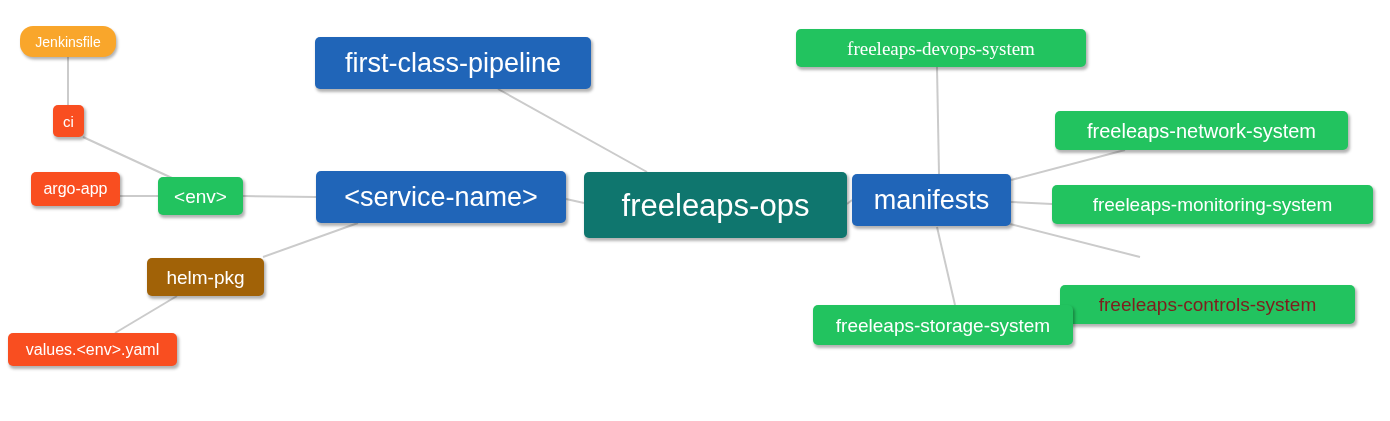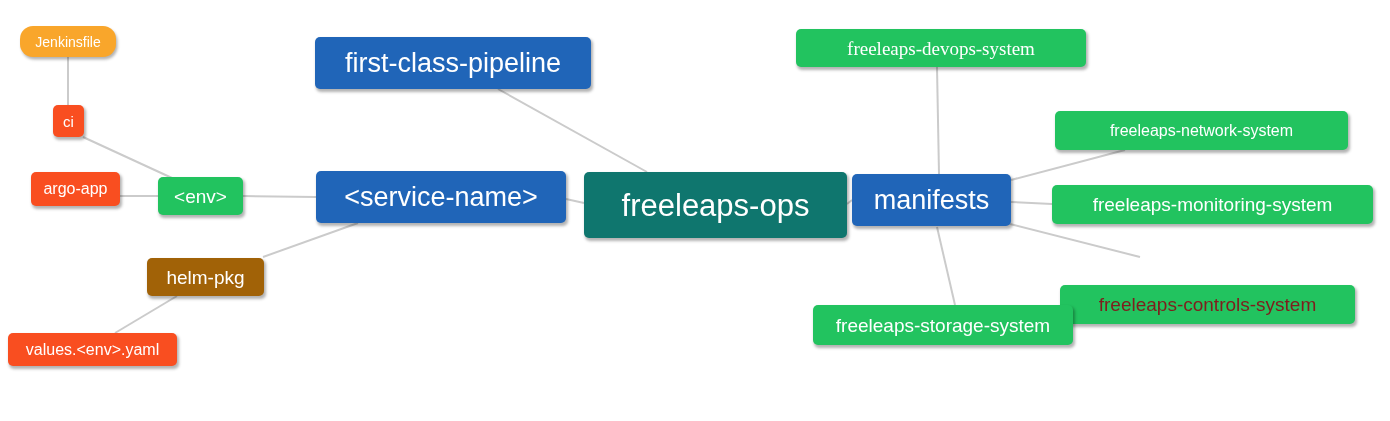--- a/index.html
+++ b/index.html
@@ -64,17 +64,17 @@
     <div class="node" style="left: 53px; top: 105px; width: 31px; height: 32px; font-size: 15px; background: rgb(249, 78, 32); color: rgb(255, 255, 255);">ci</div>
     <div class="node" style="left: 31px; top: 172px; width: 89px; height: 34px; font-size: 16px; background: rgb(249, 78, 32); color: rgb(255, 255, 255);">argo-app</div>
     <div class="node" style="left: 158px; top: 177px; width: 85px; height: 38px; font-size: 19px; background: rgb(34, 195, 95); color: rgb(255, 255, 255);">&lt;env&gt;</div>
     <div class="node" style="left: 316px; top: 171px; width: 250px; height: 52px; font-size: 27px; background: rgb(32, 101, 184); color: rgb(255, 255, 255);">&lt;service-name&gt;</div>
     <div class="node" style="left: 147px; top: 258px; width: 117px; height: 38px; font-size: 19px; background: #a16207; color: rgb(255, 255, 255);">helm-pkg</div>
     <div class="node" style="left: 8px; top: 333px; width: 169px; height: 33px; font-size: 16px; background: rgb(249, 78, 32); color: rgb(255, 255, 255);">values.&lt;env&gt;.yaml</div>
     <div class="node" style="left: 315px; top: 37px; width: 276px; height: 52px; font-size: 27px; background: rgb(32, 101, 184); color: rgb(255, 255, 255);">first-class-pipeline</div>
     <div class="node" style="left: 584px; top: 172px; width: 263px; height: 66px; font-size: 31px; background: #0f766e; color: rgb(255, 255, 255);">freeleaps-ops</div>
     <div class="node" style="left: 852px; top: 174px; width: 159px; height: 52px; font-size: 27px; background: rgb(32, 101, 184); color: rgb(255, 255, 255);">manifests</div>
     <div class="node" style="left: 796px; top: 29px; width: 290px; height: 38px; font-size: 19px; background: rgb(34, 195, 95); color: rgb(255, 255, 255); font-family: Liberation Serif, serif;">freeleaps-devops-system</div>
-    <div class="node" style="left: 1055px; top: 111px; width: 293px; height: 39px; font-size: 16px; background: rgb(34, 195, 95); color: rgb(255, 255, 255);">freeleaps-network-system</div>
+    <div class="node" style="left: 1055px; top: 111px; width: 293px; height: 39px; font-size: 20px; background: rgb(34, 195, 95); color: rgb(255, 255, 255);">freeleaps-network-system</div>
     <div class="node" style="left: 1052px; top: 185px; width: 321px; height: 39px; font-size: 19px; background: rgb(34, 195, 95); color: rgb(255, 255, 255);">freeleaps-monitoring-system</div>
     <div class="node" style="left: 1060px; top: 257px; width: 295px; height: 39px; font-size: 19px; background: rgb(34, 195, 95); color: #7f1d1d; margin-top: 28px;">freeleaps-controls-system</div>
     <div class="node" style="left: 813px; top: 305px; width: 260px; height: 40px; font-size: 19px; background: rgb(34, 195, 95); color: rgb(255, 255, 255);">freeleaps-storage-system</div>
   </div>
 
 </body></html>

